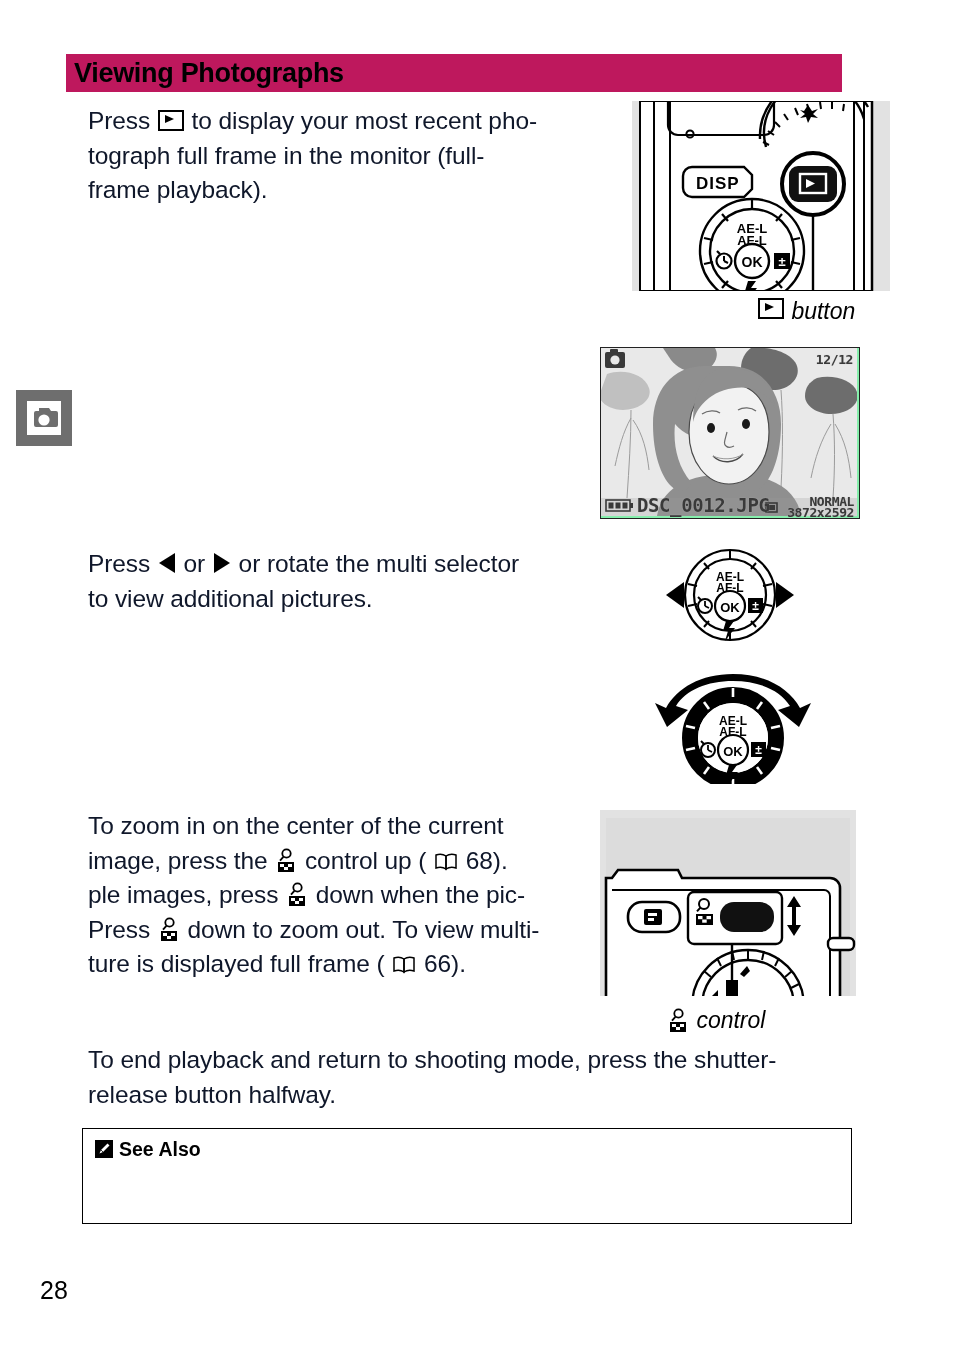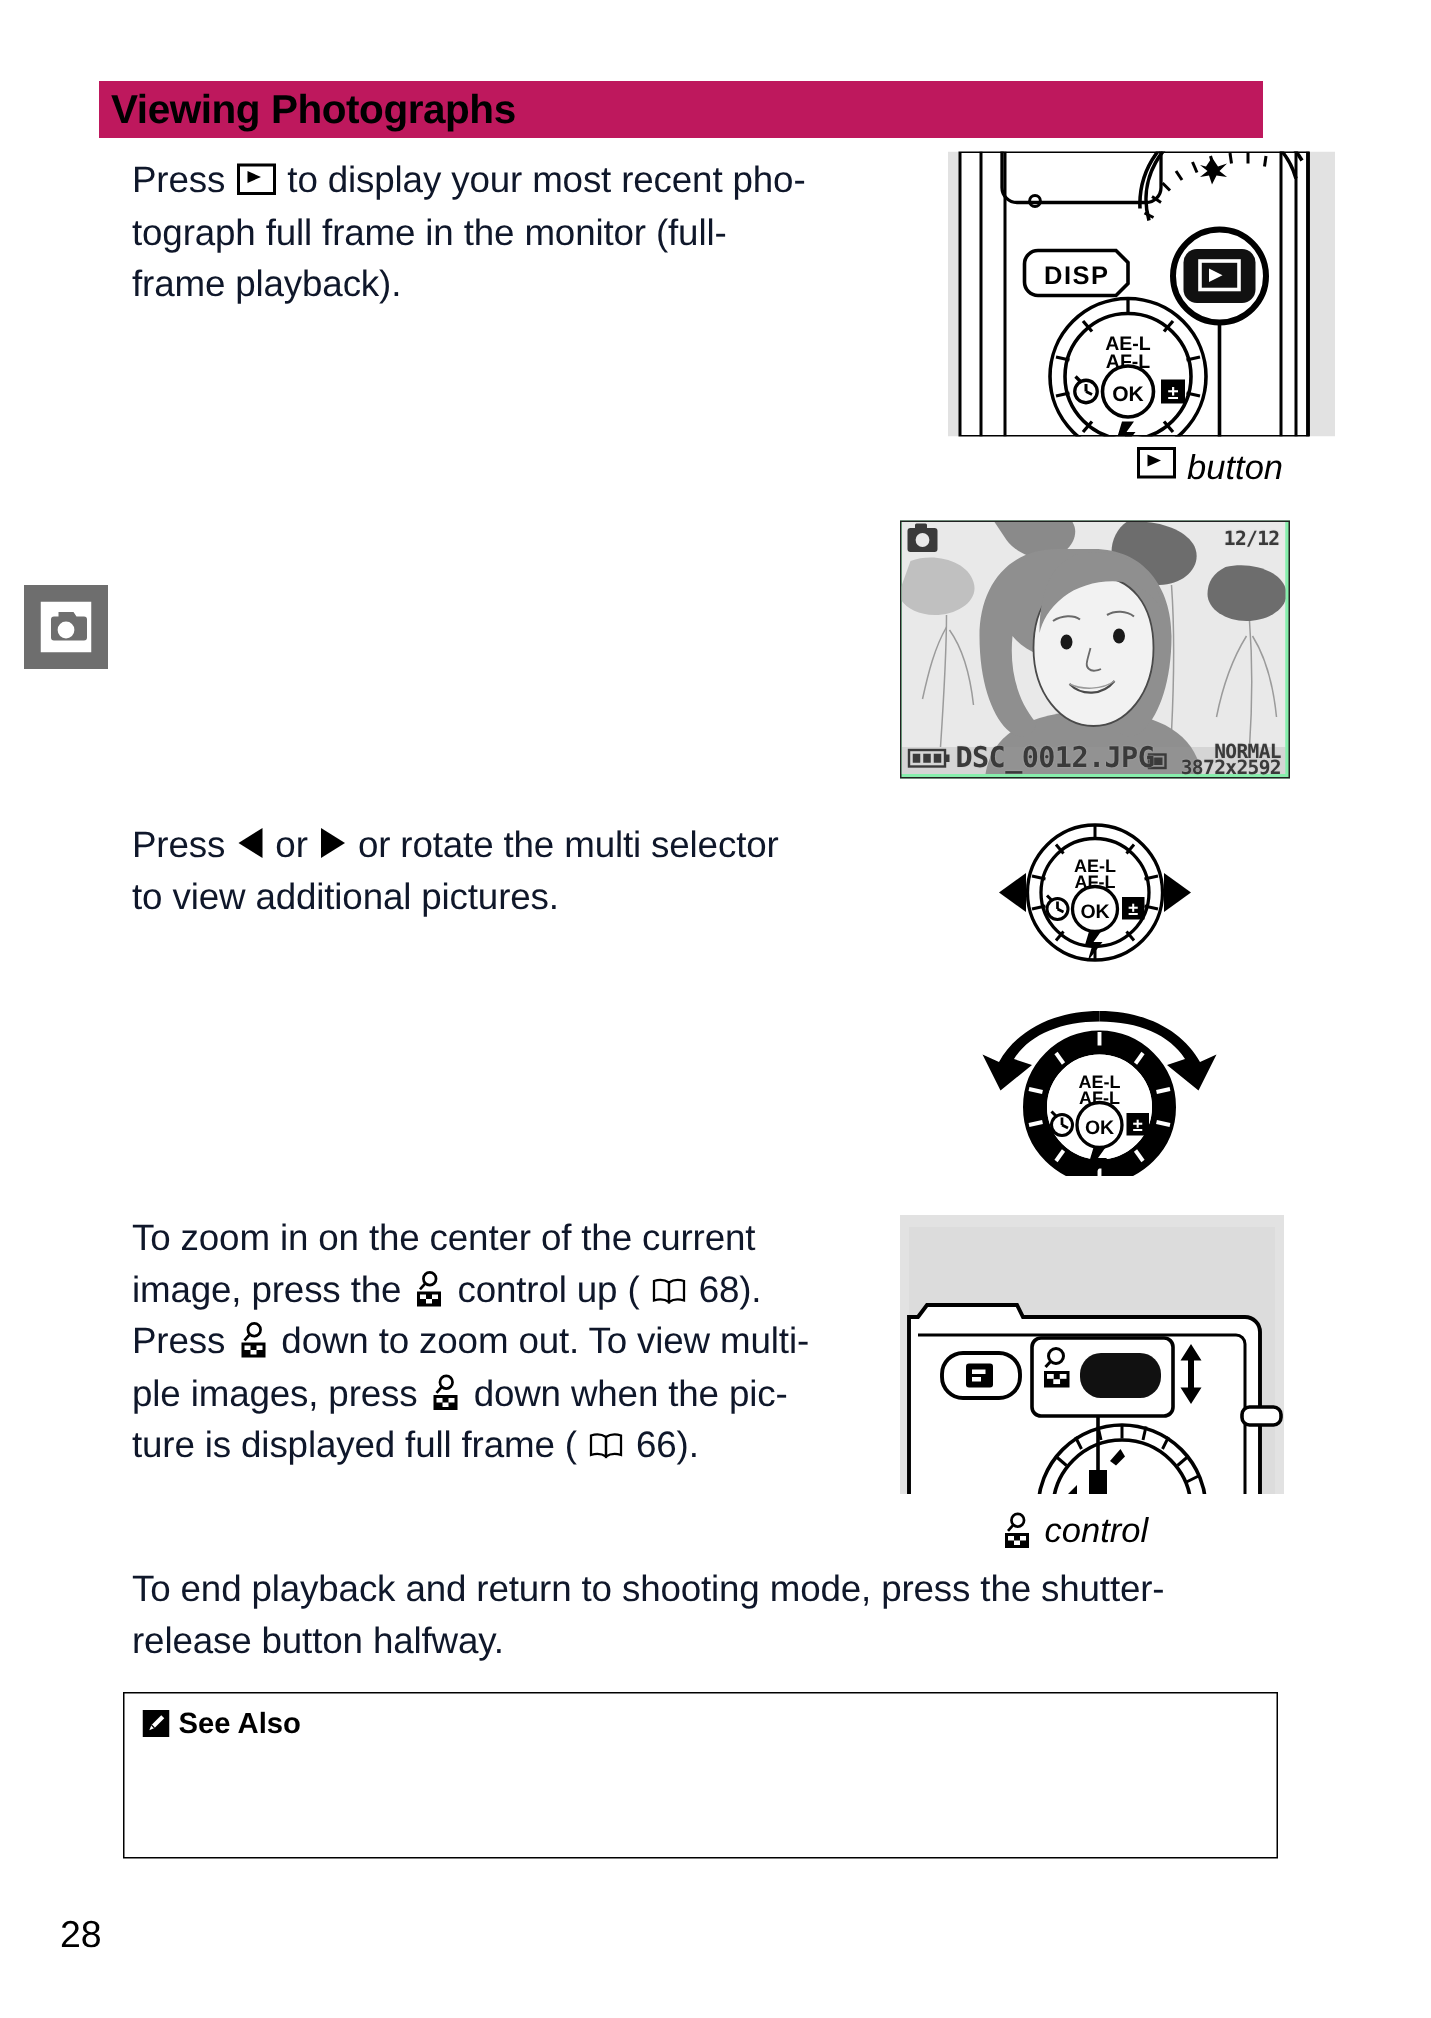--- a/index.html
+++ b/index.html
@@ -134,21 +134,21 @@
     white-space: nowrap;
     letter-spacing: -0.4px;
   }
 
   
   .note-box {
     position: absolute;
     left: 82px;
     top: 1128px;
     width: 770px;
-    height: 111px;
+    height: 96px;
     border: 1.5px solid #000;
     box-sizing: border-box;
     padding: 8px 10px 0 12px;
   }
   .note-head {
     font-size: 19.5px;
     font-weight: bold;
     line-height: 24px;
     display: flex;
     align-items: center;
@@ -449,42 +449,42 @@
       <rect x="8" y="19" width="4" height="3" fill="#fff"></rect>
     </svg>
     <span>control up (</span>
     <svg class="ico ico-book" viewBox="0 0 24 18">
       <path d="M12 3 C9 1 5 1 2 2 v13 c3 -1 7 -1 10 1 z" fill="none" stroke="#000" stroke-width="1.5"></path>
       <path d="M12 3 C15 1 19 1 22 2 v13 c-3 -1 -7 -1 -10 1 z" fill="none" stroke="#000" stroke-width="1.5"></path>
     </svg>
     <span>68).</span>
   </div>
   <div>
+    <span>ple images, press</span>
+    <svg class="ico ico-zoom" viewBox="0 0 20 26">
+      <circle cx="10.5" cy="5.5" r="4.2" fill="none" stroke="#000" stroke-width="1.8"></circle>
+      <line x1="7.4" y1="8.8" x2="4" y2="12.6" stroke="#000" stroke-width="1.8"></line>
+      <rect x="2" y="14" width="16" height="10" fill="#000"></rect>
+      <rect x="4" y="16" width="4" height="3" fill="#fff"></rect>
+      <rect x="12" y="16" width="4" height="3" fill="#fff"></rect>
+      <rect x="8" y="19" width="4" height="3" fill="#fff"></rect>
+    </svg>
+    <span>down when the pic-</span>
+  </div>
+  <div>
     <span>Press</span>
     <svg class="ico ico-zoom" viewBox="0 0 20 26">
       <circle cx="10.5" cy="5.5" r="4.2" fill="none" stroke="#000" stroke-width="1.8"></circle>
       <line x1="7.4" y1="8.8" x2="4" y2="12.6" stroke="#000" stroke-width="1.8"></line>
       <rect x="2" y="14" width="16" height="10" fill="#000"></rect>
       <rect x="4" y="16" width="4" height="3" fill="#fff"></rect>
       <rect x="12" y="16" width="4" height="3" fill="#fff"></rect>
       <rect x="8" y="19" width="4" height="3" fill="#fff"></rect>
     </svg>
     <span>down to zoom out. To view multi-</span>
-  </div>
-  <div>
-    <span>ple images, press</span>
-    <svg class="ico ico-zoom" viewBox="0 0 20 26">
-      <circle cx="10.5" cy="5.5" r="4.2" fill="none" stroke="#000" stroke-width="1.8"></circle>
-      <line x1="7.4" y1="8.8" x2="4" y2="12.6" stroke="#000" stroke-width="1.8"></line>
-      <rect x="2" y="14" width="16" height="10" fill="#000"></rect>
-      <rect x="4" y="16" width="4" height="3" fill="#fff"></rect>
-      <rect x="12" y="16" width="4" height="3" fill="#fff"></rect>
-      <rect x="8" y="19" width="4" height="3" fill="#fff"></rect>
-    </svg>
-    <span>down when the pic-</span>
   </div>
   <div class="nojust">
     <span>ture is displayed full frame (</span>
     <svg class="ico ico-book" viewBox="0 0 24 18">
       <path d="M12 3 C9 1 5 1 2 2 v13 c3 -1 7 -1 10 1 z" fill="none" stroke="#000" stroke-width="1.5"></path>
       <path d="M12 3 C15 1 19 1 22 2 v13 c-3 -1 -7 -1 -10 1 z" fill="none" stroke="#000" stroke-width="1.5"></path>
     </svg>
     <span>66).</span>
   </div>
 </div>

